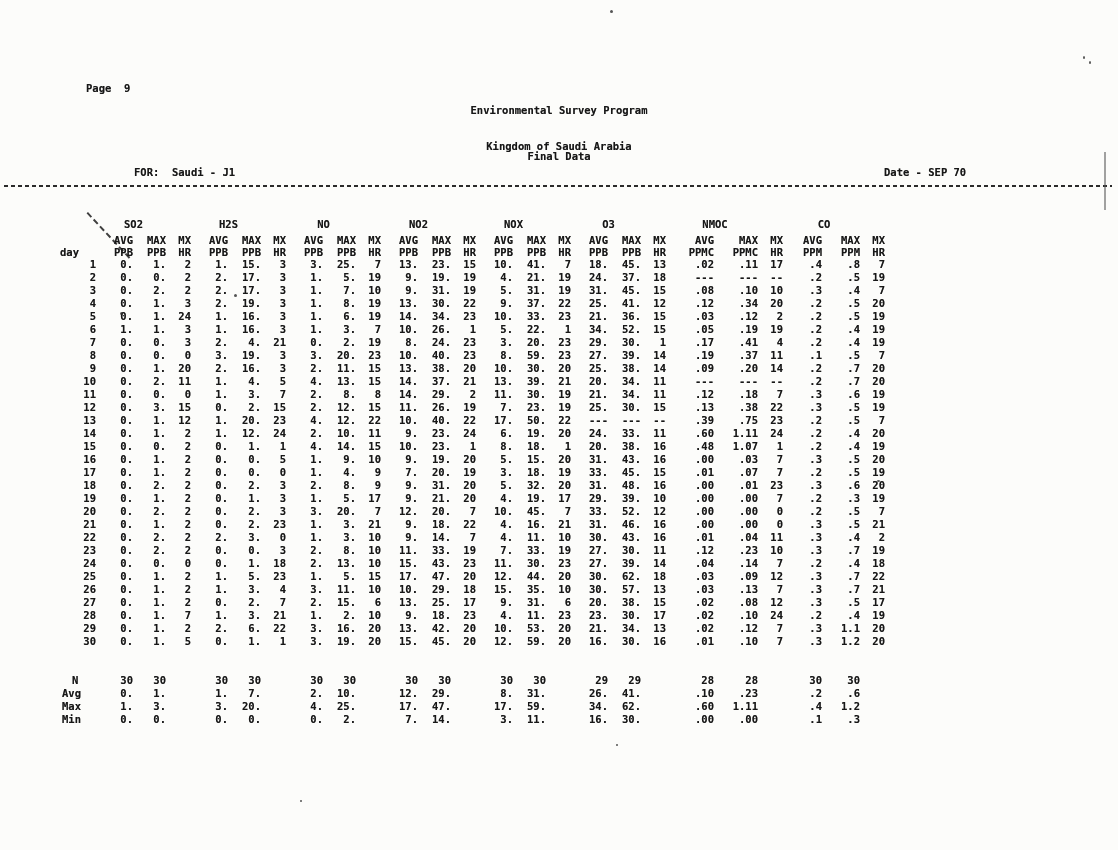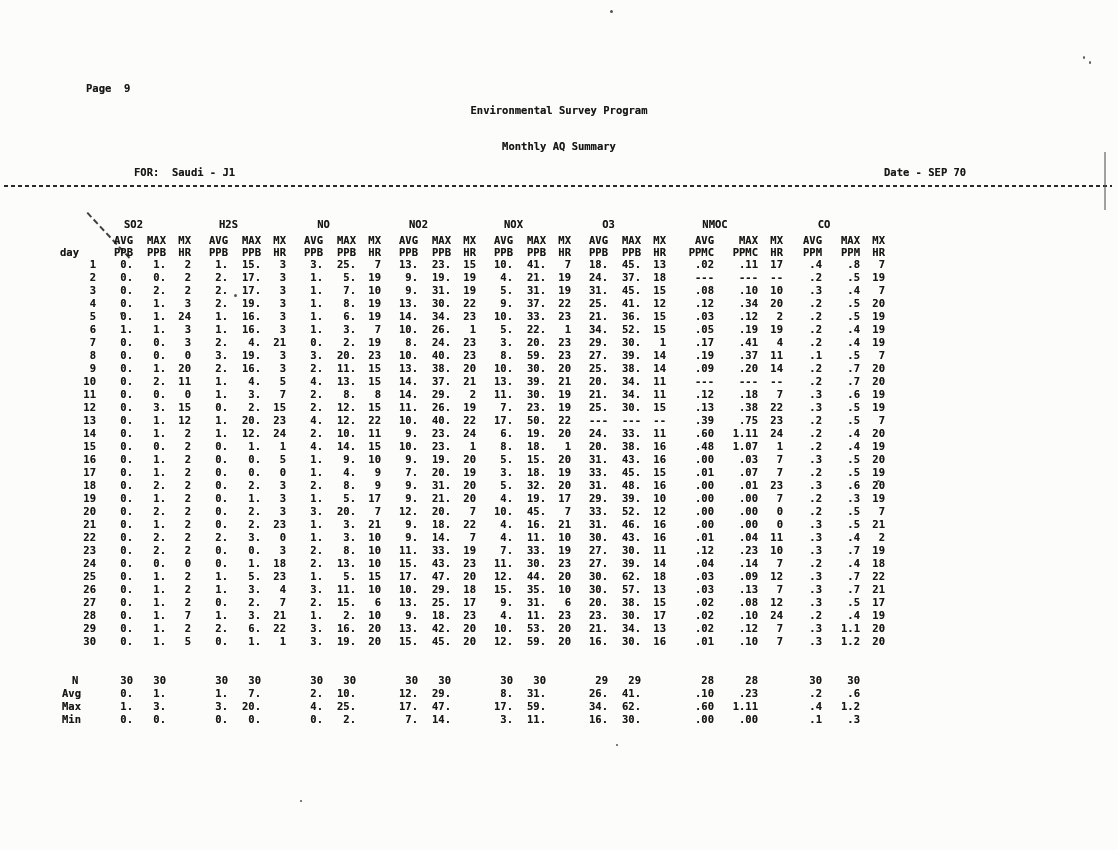--- a/index.html
+++ b/index.html
@@ -30,23 +30,24 @@
 </style>
 </head>
 <body>
 
 <div class="page">
 
   <div class="abs fs" style="left:86px;top:82px;">Page  9</div>
 
   <div class="abs fs center-block" style="top:80px;">
     <div>Environmental Survey Program</div>
-    <div>Monthly AQ Summary</div>
+    <div>Kingdom of Saudi Arabia</div>
   </div>
 
+  <div class="abs fs center-block" style="top:150px;">Final Data</div>
 
   <div class="abs fs" style="left:134px;top:166px;">FOR:  Saudi - J1</div>
   <div class="abs fs" style="left:884px;top:166px;">Date - SEP 70</div>
 
   <div class="abs dashline" style="left:4px;top:185px;width:1108px;"></div>
 
   <div class="abs diag" style="left:88px;top:212px;"></div>
 
   <div class="abs" style="left:58px;top:217px;">
       <div class="t-row t-gasrow"><span class="t-cell" style="width: 38px; text-align: left;"></span><span class="t-cell" style="width: 90px; margin-left: 5px; text-align: center; padding-right: 25px; box-sizing: border-box;">SO2</span><span class="t-cell" style="width: 90px; margin-left: 5px; text-align: center; padding-right: 25px; box-sizing: border-box;">H2S</span><span class="t-cell" style="width: 90px; margin-left: 5px; text-align: center; padding-right: 25px; box-sizing: border-box;">NO</span><span class="t-cell" style="width: 90px; margin-left: 5px; text-align: center; padding-right: 25px; box-sizing: border-box;">NO2</span><span class="t-cell" style="width: 90px; margin-left: 5px; text-align: center; padding-right: 25px; box-sizing: border-box;">NOX</span><span class="t-cell" style="width: 90px; margin-left: 5px; text-align: center; padding-right: 25px; box-sizing: border-box;">O3</span><span class="t-cell" style="width: 111px; margin-left: 6px; text-align: center; padding-right: 25px; box-sizing: border-box;">NMOC</span><span class="t-cell" style="width: 97px; margin-left: 5px; text-align: center; padding-right: 25px; box-sizing: border-box;">CO</span></div>

